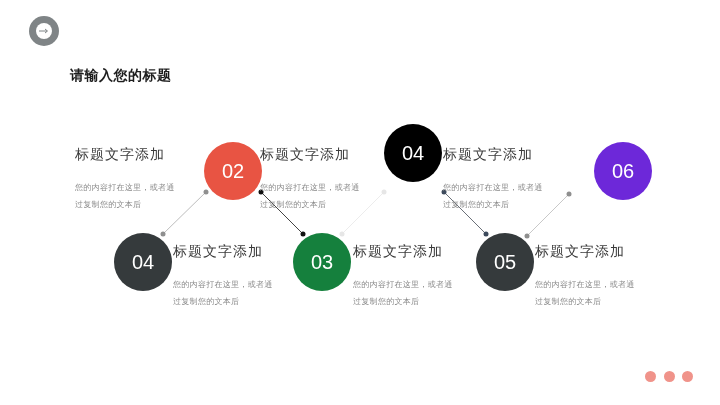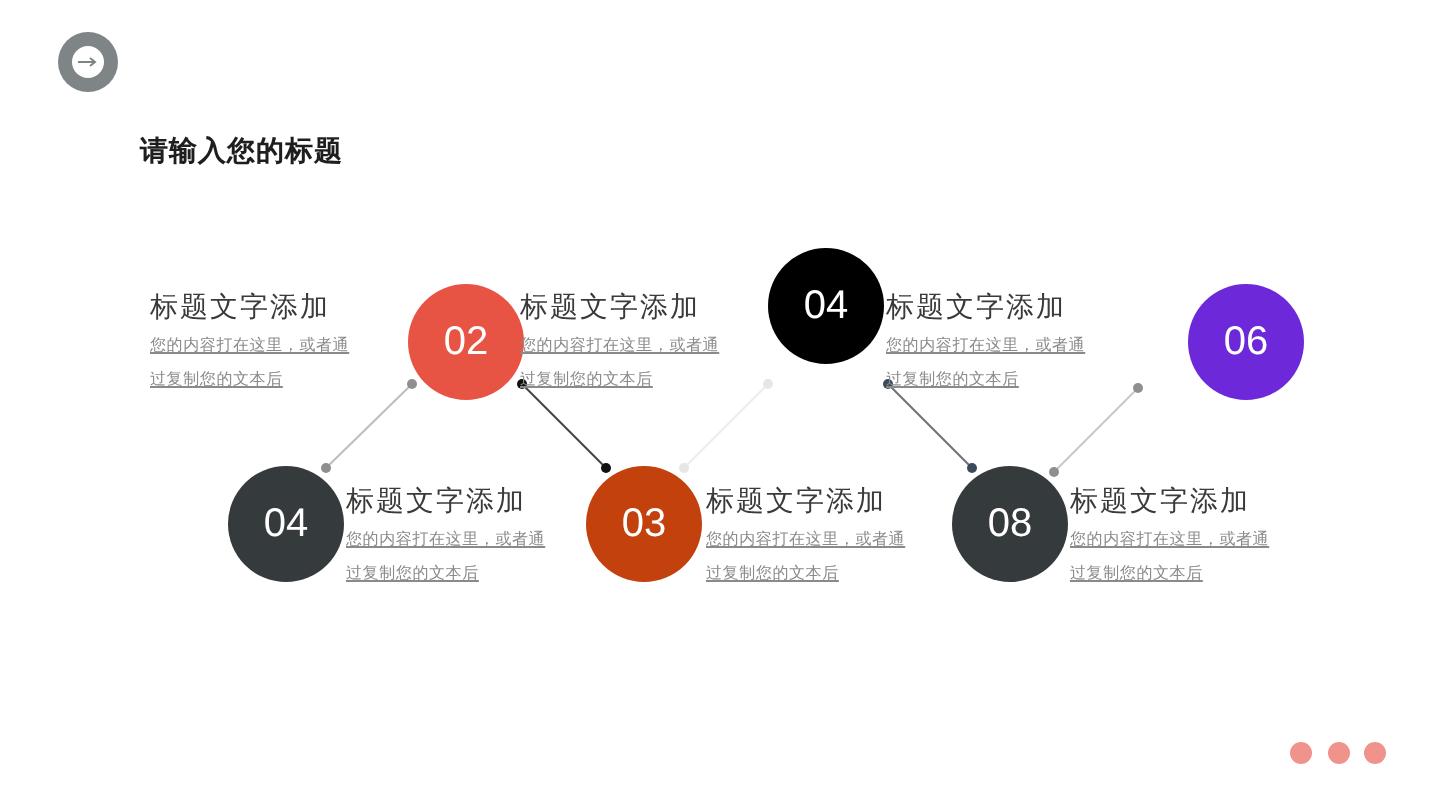--- a/index.html
+++ b/index.html
@@ -8,21 +8,21 @@
     .header-icon { position:absolute; left:29px; top:16px; width:30px; height:30px; border-radius:50%;
       background:#7f8486; }
     .header-icon .inner { position:absolute; left:7px; top:7px; width:16px; height:16px; border-radius:50%; background:#ffffff;
       display:flex; align-items:center; justify-content:center; }
     .header-title { position:absolute; left:70px; top:19px; font-size:14px; font-weight:bold; color:#1e1e1e; letter-spacing:0.5px;margin-top:48px; }
     svg.lines { position:absolute; left:0; top:0; }
     .circle { position:absolute; width:58px; height:58px; border-radius:50%; display:flex; align-items:center; justify-content:center;
       color:#ffffff; font-size:20px; font-family:"Liberation Sans", sans-serif; }
     .block { position:absolute; width:120px; text-align:left; }
     .block .title { font-size:14px; color:#3a3a3a; letter-spacing:1px; line-height:18px; }
-    .block .desc { font-size:8px; color:#8a8a8a; line-height:17px; margin-top:1px; letter-spacing:0.3px;text-decoration:underline; }
+    .block .desc { font-size:8px; color:#8a8a8a; line-height:17px; margin-top:16px; letter-spacing:0.3px; }
     .dot { position:absolute; width:11px; height:11px; border-radius:50%; }
   </style>
 </head>
 <body>
 
 <div class="header-icon">
   <div class="inner">
     <svg width="10" height="6" viewBox="0 0 10 6">
         <line x1="0" y1="3" x2="8" y2="3" stroke="#7f8486" stroke-width="1"></line>
         <polyline points="6,1 8.5,3 6,5" fill="none" stroke="#7f8486" stroke-width="1"></polyline>
@@ -53,28 +53,28 @@
   <circle cx="527" cy="236" r="2.5" fill="#8f8f8f"></circle>
   <circle cx="569" cy="194" r="2.5" fill="#8f8f8f"></circle>
 </svg>
 
 <div class="circle" style="left:114px; top:233px; background:#353a3c;">
     <span>04</span>
   </div>
 <div class="circle" style="left:204px; top:142px; background:#e85443;text-align:center;">
     <span>02</span>
   </div>
-<div class="circle" style="left:293px; top:233px; background:#c2410c;">
+<div class="circle" style="left:293px; top:233px; background:#15803d;">
     <span>03</span>
   </div>
 <div class="circle" style="left:384px; top:124px; background:#000000;">
     <span>04</span>
   </div>
 <div class="circle" style="left:476px; top:233px; background:#353a3c;">
-    <span>08</span>
+    <span>05</span>
   </div>
 <div class="circle" style="left:594px; top:142px; background:#6d28d9;">
     <span>06</span>
   </div>
 
 <div class="block" style="left:75px; top:145px;">
   <div class="title">标题文字添加</div>
   <div class="desc"><span>您的内容打在这里，或者通</span><br><span>过复制您的文本后</span></div>
 </div>
 <div class="block" style="left:260px; top:145px;">

